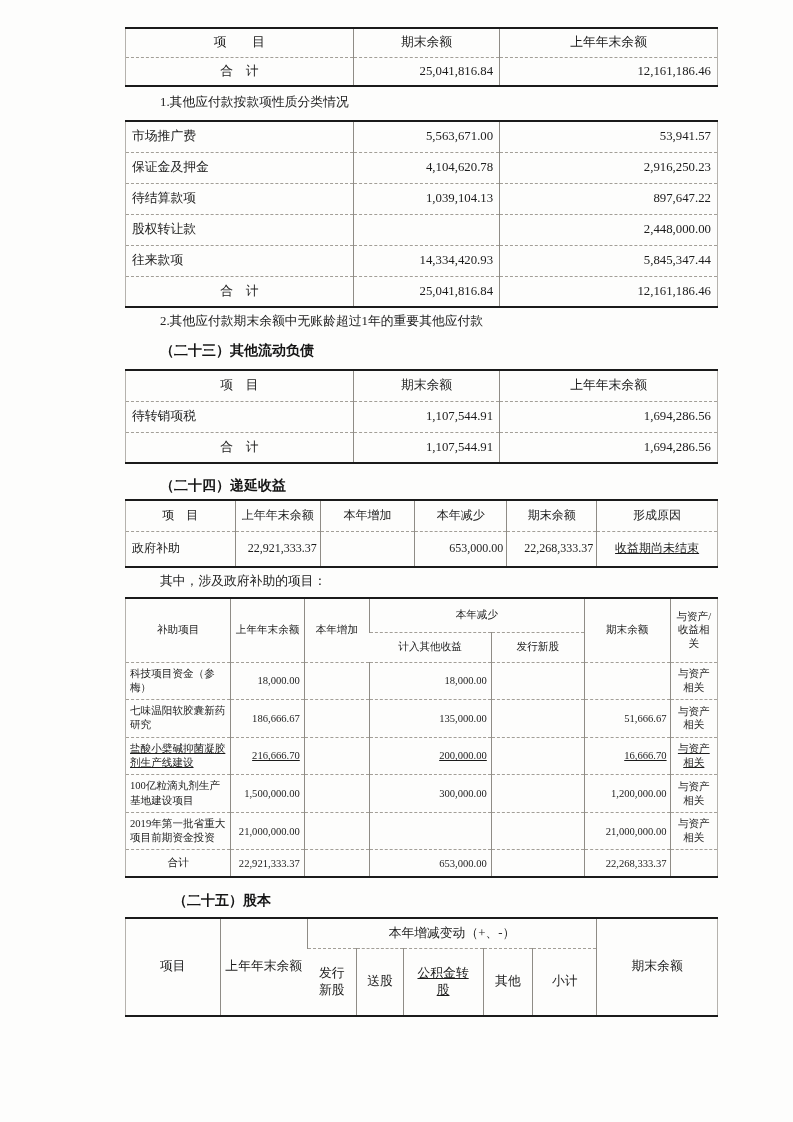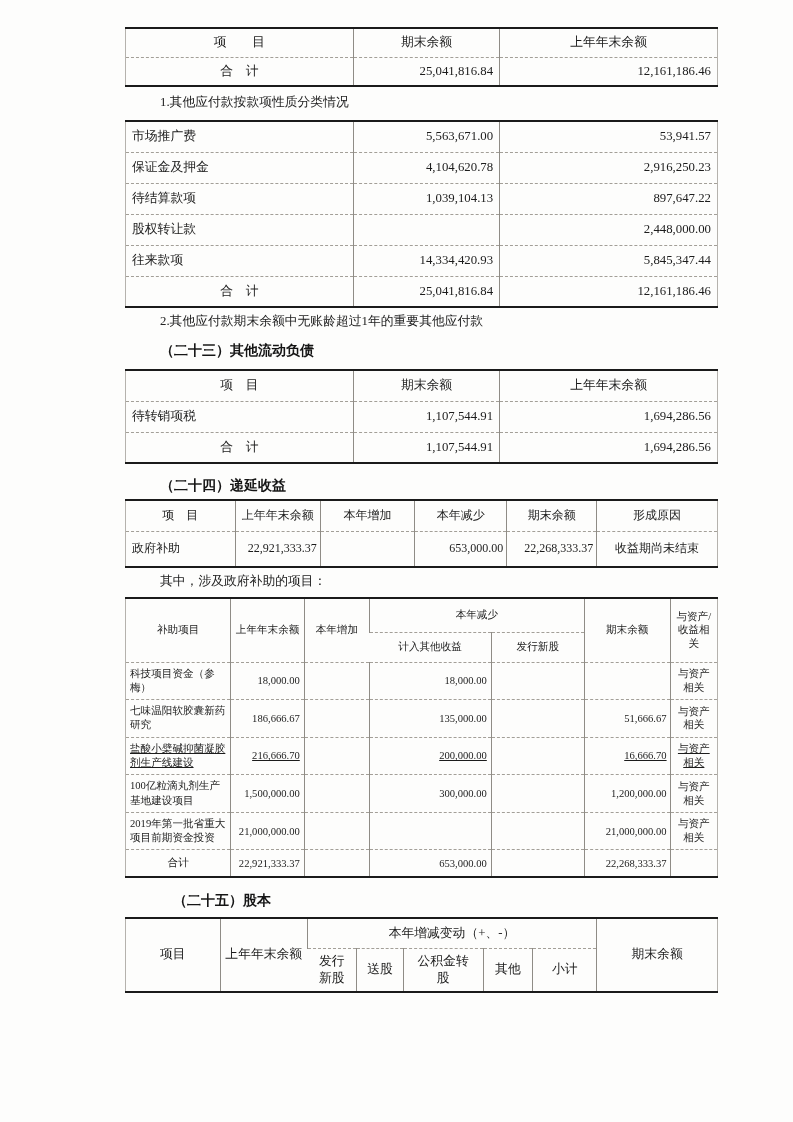--- a/index.html
+++ b/index.html
@@ -180,21 +180,21 @@
         <th class="c">本年减少</th>
         <th class="c">期末余额</th>
         <th class="c">形成原因</th>
       </tr>
       <tr style="height:36px;">
         <td class="l">政府补助</td>
         <td class="num" style="padding-right:3px;">22,921,333.37</td>
         <td></td>
         <td class="num" style="padding-right:3px;">653,000.00</td>
         <td class="num" style="padding-right:3px;">22,268,333.37</td>
-        <td class="c" style="padding-left:2px;padding-right:2px;">收益期尚未结束</td>
+        <td class="c" style="padding-left:2px;padding-right:2px;text-decoration:underline;">收益期尚未结束</td>
       </tr>
     </tbody>
       </table>
 
     <div class="note" style="margin-top:5px;">其中，涉及政府补助的项目：</div>
 
     <table class="fin t-small" style="margin-top:7px;">
       <colgroup>
           <col style="width:17.8%">
           <col style="width:12.4%">
@@ -290,21 +290,21 @@
       <tbody>
           <tr style="height:29px;">
         <th class="c" rowspan="2">项目</th>
         <th class="c" rowspan="2">上年年末余额</th>
         <th class="c" colspan="5" style="border-bottom:1px dashed #a39f98;">本年增减变动（+、-）</th>
         <th class="c" rowspan="2">期末余额</th>
       </tr>
       <tr style="height:36px;">
         <th class="c" style="padding:4px 6px;">发行新股</th>
         <th class="c">送股</th>
-        <th class="c" style="padding:4px 8px;">公积金转股</th>
+        <th class="c" style="padding:16px 8px;text-decoration:underline;">公积金转股</th>
         <th class="c">其他</th>
         <th class="c">小计</th>
       </tr>
     </tbody>
       </table>
 
   </div>
 </div>
 
 </body></html>

